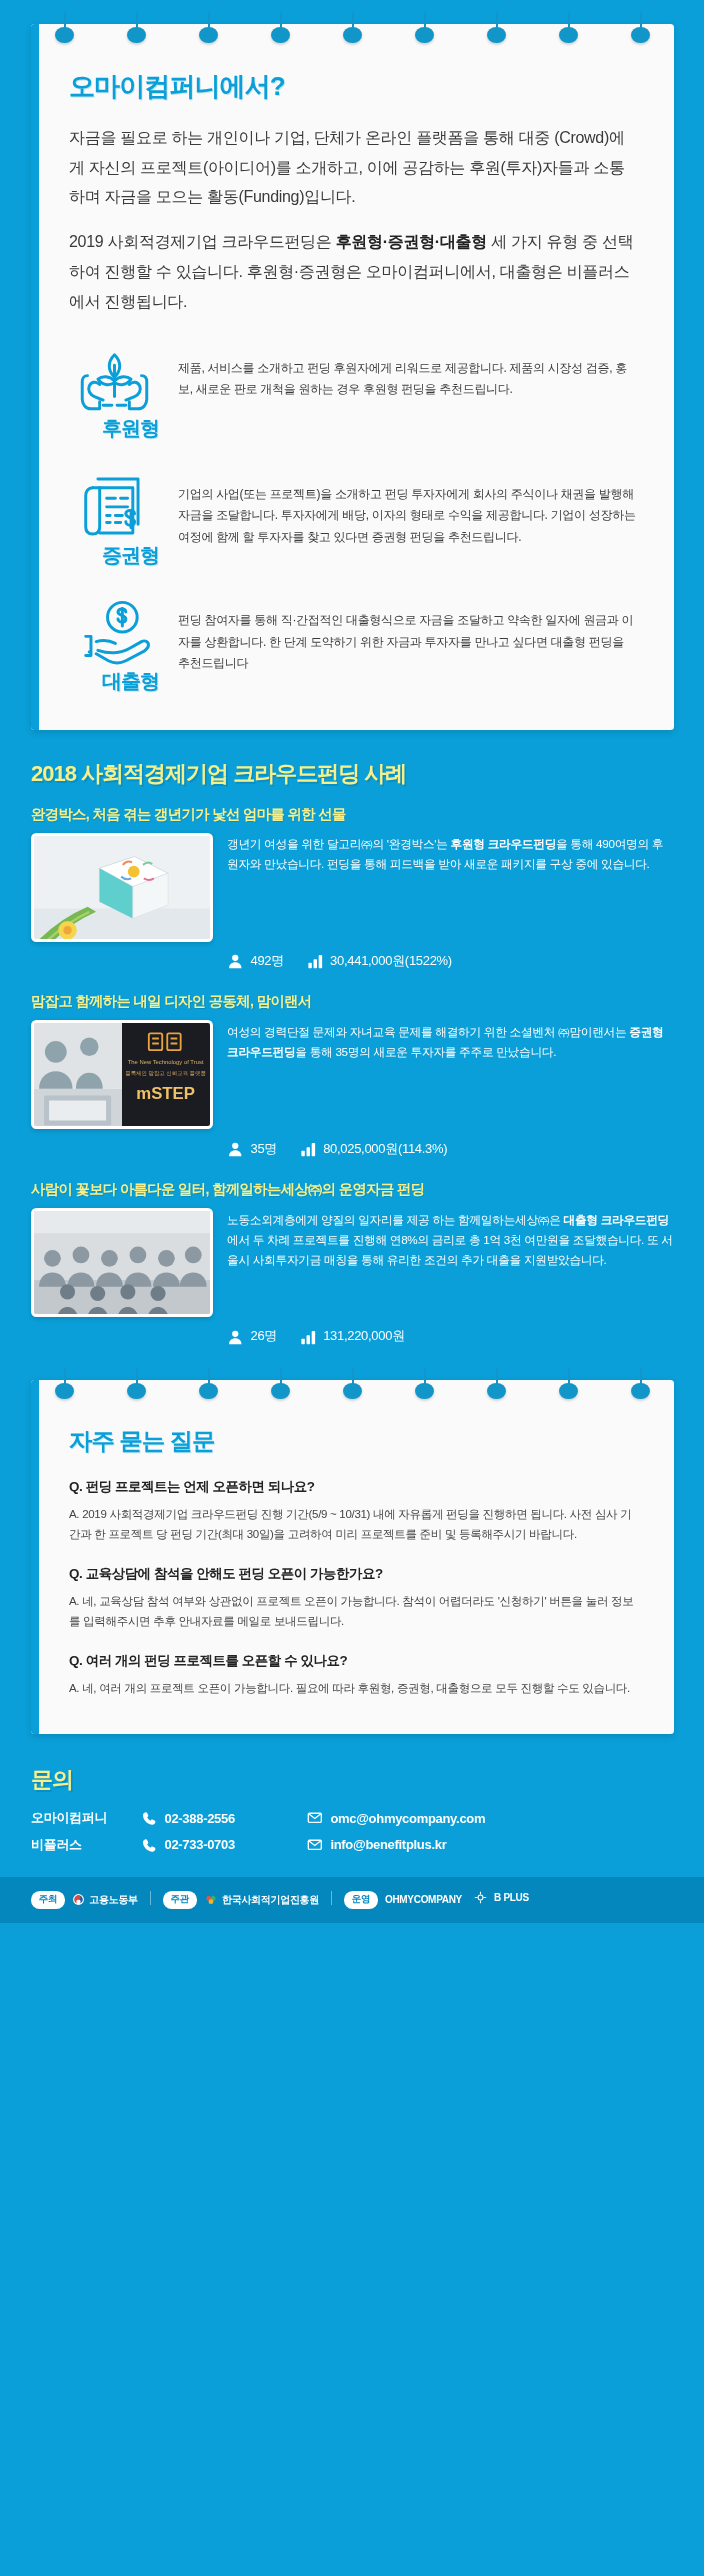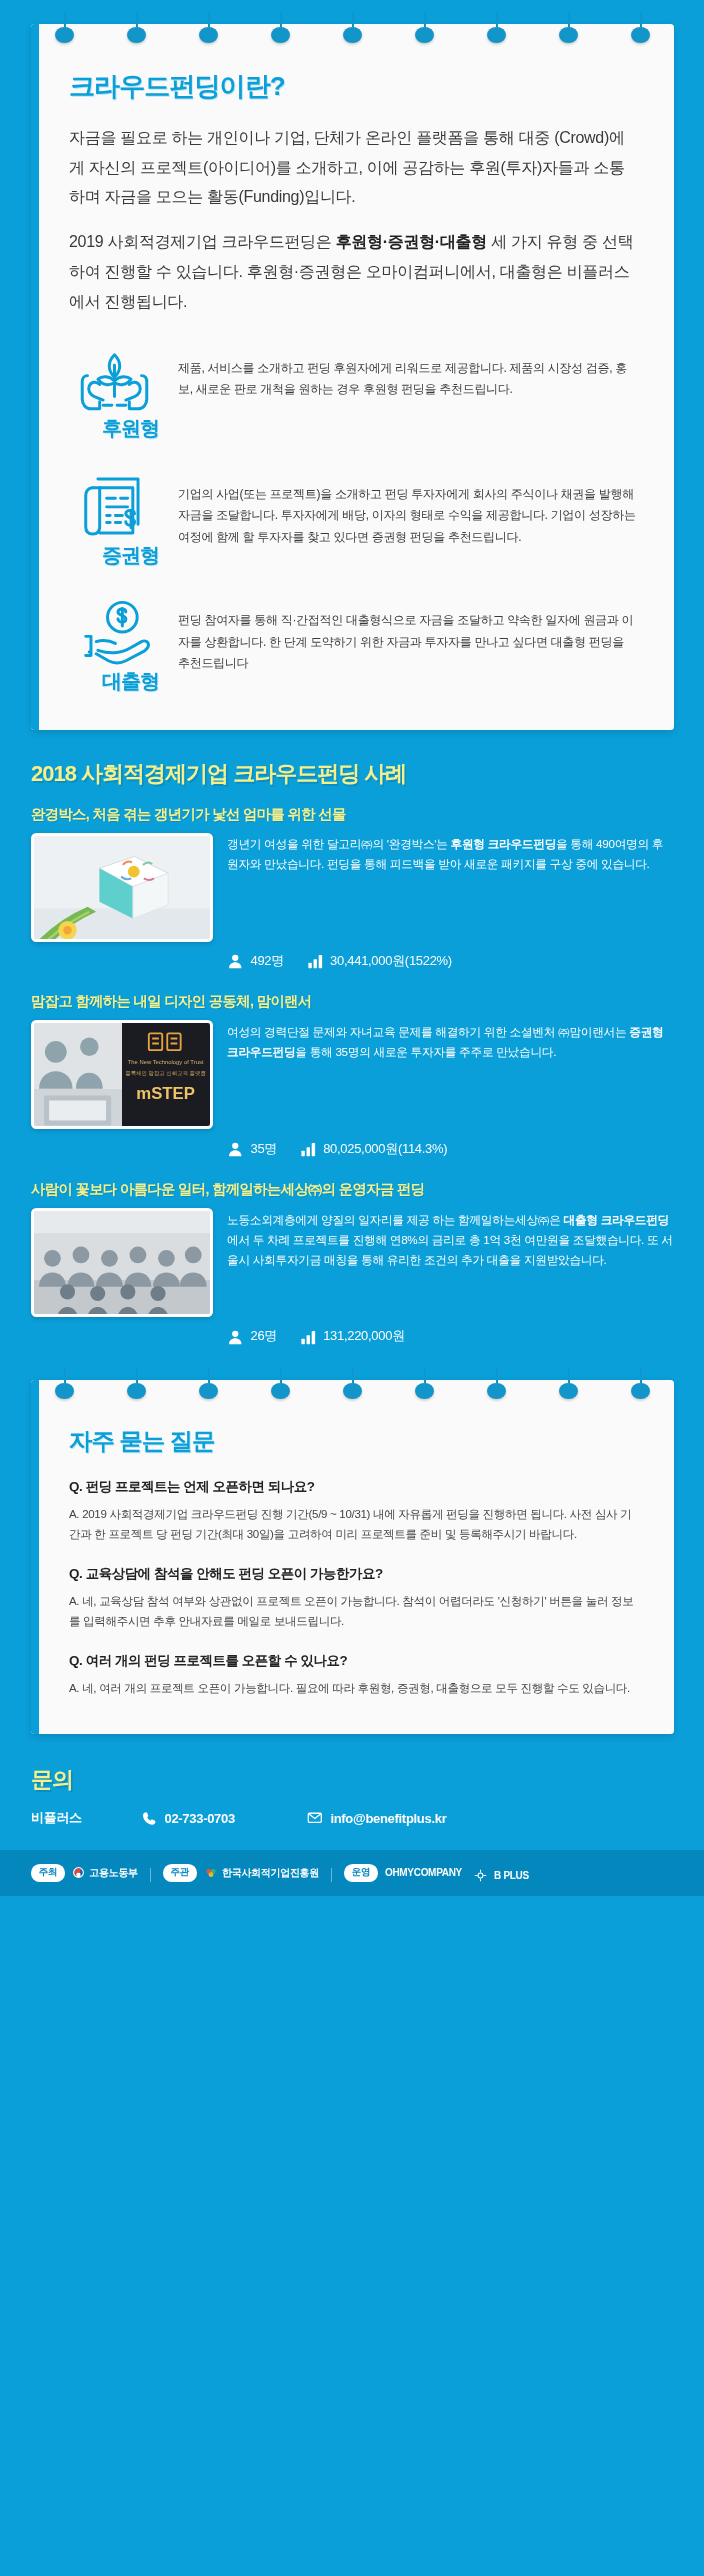--- a/index.html
+++ b/index.html
@@ -216,21 +216,21 @@
   .c-phone { width: 165px; flex: 0 0 165px; display: flex; align-items: center; gap: 7.8px; font-weight: 700; }
   .c-mail { display: flex; align-items: center; gap: 7.8px; font-weight: 700; }
   .contact-row svg { display: block; flex: 0 0 auto; }
 
   
   .footer {
     margin-top: 22.6px;
     background: #0487bd;
     padding: 14px 31px;
     display: flex;
-    align-items: flex-end;
+    align-items: flex-start;
     gap: 12px;
     flex-wrap: wrap;
   }
   .f-group { display: flex; align-items: center; gap: 7px; }
   .f-tag {
     background: #fff;
     color: #0487bd;
     font-size: 9.5px;
     font-weight: 800;
     border-radius: 8.7px;
@@ -288,21 +288,21 @@
           <div class="stem"></div>
           <div class="head"></div>
         </div>
       <div class="pin">
           <div class="stem"></div>
           <div class="head"></div>
         </div>
     </div>
 
     <div class="card-inner">
-      <div class="h-blue">크라우드펀딩이란?</div>
+      <div class="h-blue">오마이컴퍼니에서?</div>
       <p class="body-text">자금을 필요로 하는 개인이나 기업, 단체가 온라인 플랫폼을 통해 대중 (Crowd)에게 자신의 프로젝트(아이디어)를 소개하고, 이에 공감하는 후원(투자)자들과 소통하며 자금을 모으는 활동(Funding)입니다.</p>
       <p class="body-text">2019 사회적경제기업 크라우드펀딩은 <b>후원형·증권형·대출형</b> 세 가지 유형 중 선택하여 진행할 수 있습니다. 후원형·증권형은 오마이컴퍼니에서, 대출형은 비플러스에서 진행됩니다.</p>
 
       <div class="types">
 
         <div class="type-row">
           <div class="type-icon-wrap">
             <svg width="75" height="68" viewBox="0 0 86 78" fill="none" stroke="#0a9fd8" stroke-width="3.4" stroke-linecap="round" stroke-linejoin="round">
               <path d="M43 10 C51 18 51 28 43 36 C35 28 35 18 43 10 Z"></path>
               <path d="M43 22 V58"></path>
@@ -562,20 +562,36 @@
       <div class="faq-item">
         <div class="faq-q">Q. 여러 개의 펀딩 프로젝트를 오픈할 수 있나요?</div>
         <div class="faq-a">A. 네, 여러 개의 프로젝트 오픈이 가능합니다. 필요에 따라 후원형, 증권형, 대출형으로 모두 진행할 수도 있습니다.</div>
       </div>
     </div>
   </div>
 
   <div class="contact">
     <div class="contact-title">문의</div>
 
+    <div class="contact-row">
+      <div class="c-name">오마이컴퍼니</div>
+      <div class="c-phone">
+        <svg width="14.7" height="14.7" viewBox="0 0 24 24" fill="#ffffff">
+          <path d="M6.6 2.2 c1 0 1.6.5 2 1.4 l1.5 3.4 c.4.9.2 1.7-.5 2.3 l-1.3 1.1 c1.2 2.4 3 4.2 5.4 5.4 l1.1-1.3 c.6-.7 1.4-.9 2.3-.5 l3.4 1.5 c.9.4 1.4 1 1.4 2 0 2.7-2.2 4.9-4.9 4.9 C9.1 22.4 1.6 14.9 1.6 7.1 1.6 4.4 3.9 2.2 6.6 2.2 z"></path>
+        </svg>
+        <span>02-388-2556</span>
+      </div>
+      <div class="c-mail">
+        <svg width="15.6" height="15.6" viewBox="0 0 24 24" fill="none" stroke="#ffffff" stroke-width="2">
+          <rect x="2" y="5" width="20" height="14" rx="1.5"></rect>
+          <path d="M2.6 5.8 L12 13 L21.4 5.8"></path>
+        </svg>
+        <span>omc@ohmycompany.com</span>
+      </div>
+    </div>
 
     <div class="contact-row">
       <div class="c-name">비플러스</div>
       <div class="c-phone">
         <svg width="14.7" height="14.7" viewBox="0 0 24 24" fill="#ffffff">
           <path d="M6.6 2.2 c1 0 1.6.5 2 1.4 l1.5 3.4 c.4.9.2 1.7-.5 2.3 l-1.3 1.1 c1.2 2.4 3 4.2 5.4 5.4 l1.1-1.3 c.6-.7 1.4-.9 2.3-.5 l3.4 1.5 c.9.4 1.4 1 1.4 2 0 2.7-2.2 4.9-4.9 4.9 C9.1 22.4 1.6 14.9 1.6 7.1 1.6 4.4 3.9 2.2 6.6 2.2 z"></path>
         </svg>
         <span>02-733-0703</span>
       </div>
       <div class="c-mail">

